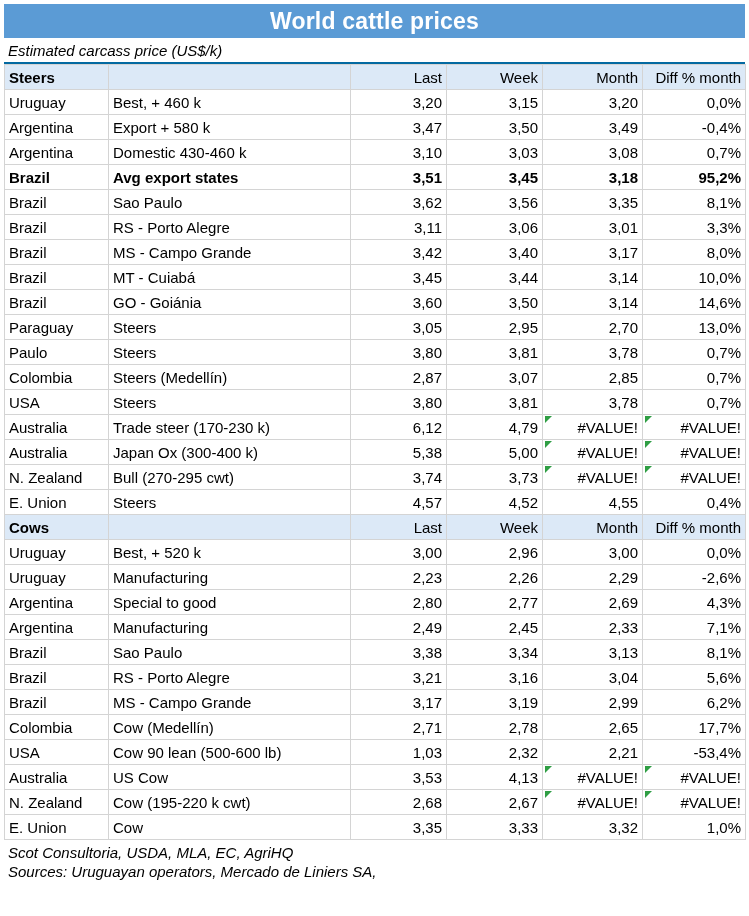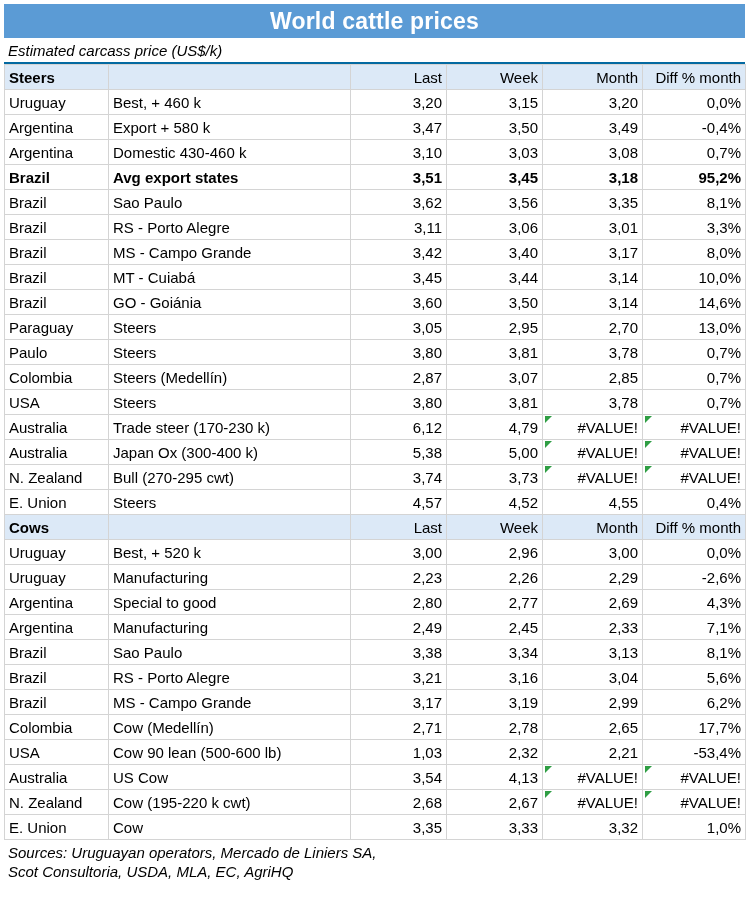--- a/index.html
+++ b/index.html
@@ -316,21 +316,21 @@
           <td>USA</td>
           <td>Cow 90 lean (500-600 lb)</td>
           <td class="num">1,03</td>
           <td class="num">2,32</td>
           <td class="num">2,21</td>
           <td class="num">-53,4%</td>
         </tr>
         <tr>
           <td>Australia</td>
           <td>US Cow</td>
-          <td class="num">3,54</td>
+          <td class="num">3,53</td>
           <td class="num">4,13</td>
           <td class="num err-cell"><span class="err-mark"></span><span>#VALUE!</span></td>
           <td class="num err-cell"><span class="err-mark"></span><span>#VALUE!</span></td>
         </tr>
         <tr>
           <td>N. Zealand</td>
           <td>Cow (195-220 k cwt)</td>
           <td class="num">2,68</td>
           <td class="num">2,67</td>
           <td class="num err-cell"><span class="err-mark"></span><span>#VALUE!</span></td>
@@ -341,17 +341,17 @@
           <td>Cow</td>
           <td class="num">3,35</td>
           <td class="num">3,33</td>
           <td class="num">3,32</td>
           <td class="num">1,0%</td>
         </tr>
       </tbody>
   </table>
 
   <div class="sources">
+    <div>Scot Consultoria, USDA, MLA, EC, AgriHQ</div>
     <div>Sources: Uruguayan operators, Mercado de Liniers SA,</div>
-    <div>Scot Consultoria, USDA, MLA, EC, AgriHQ</div>
   </div>
 
 </div>
 
 </body></html>

